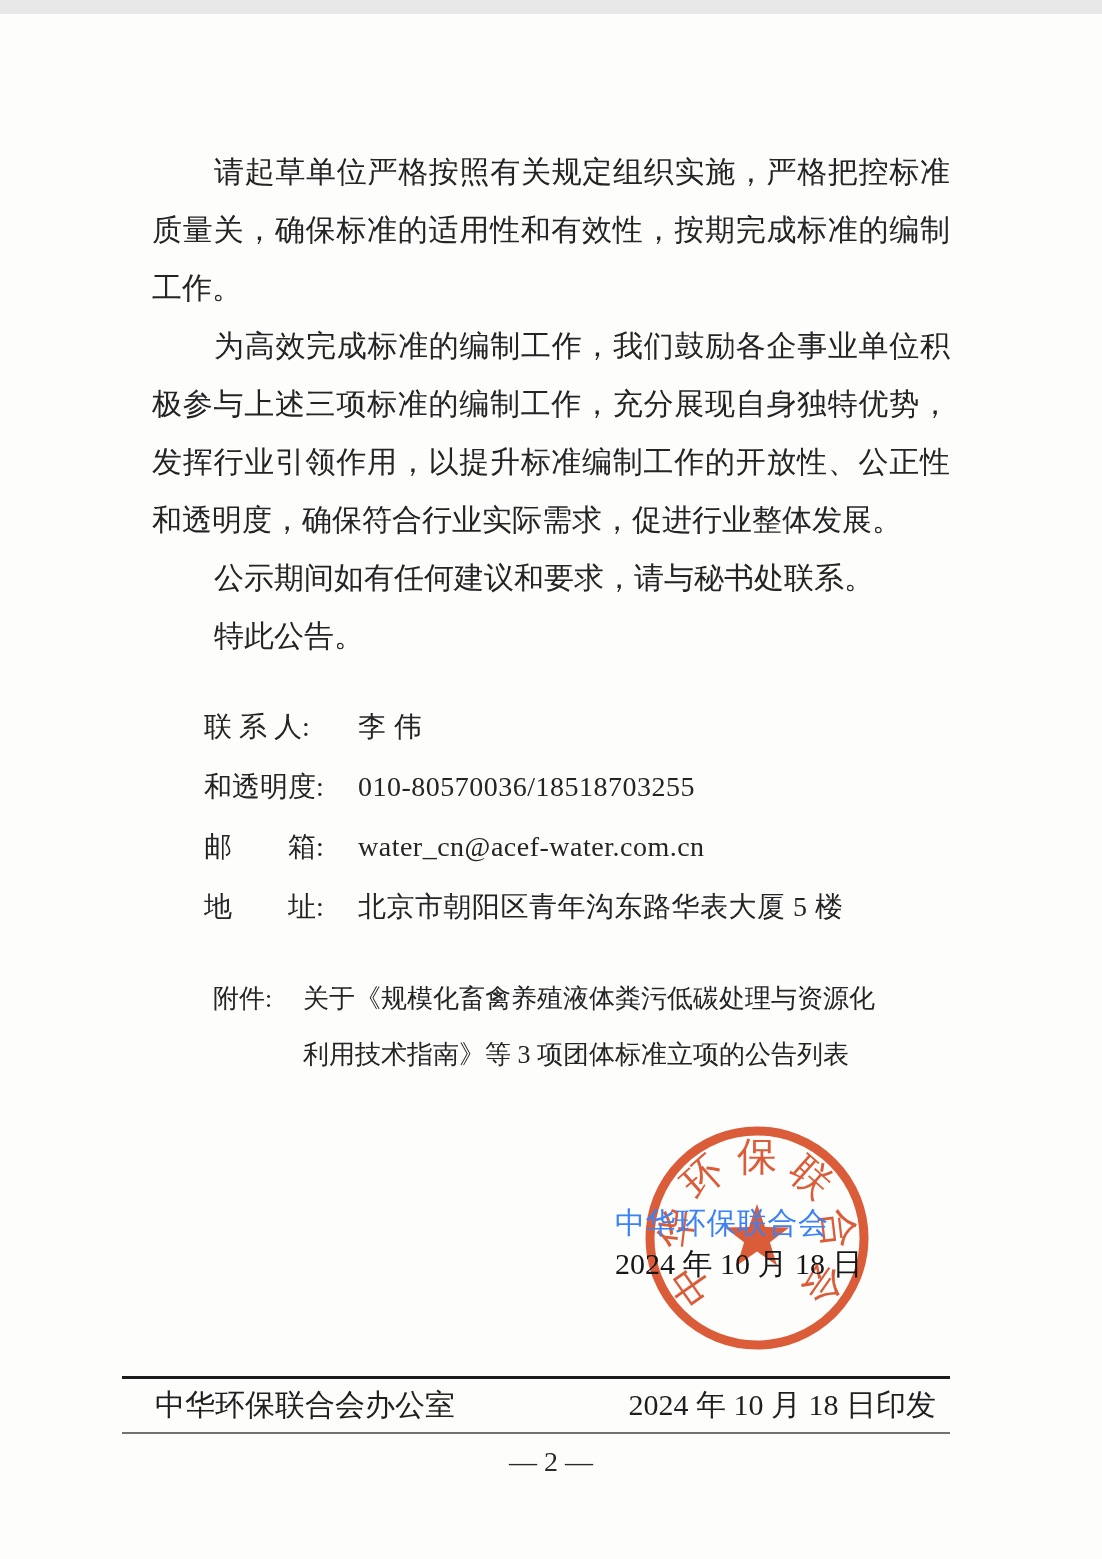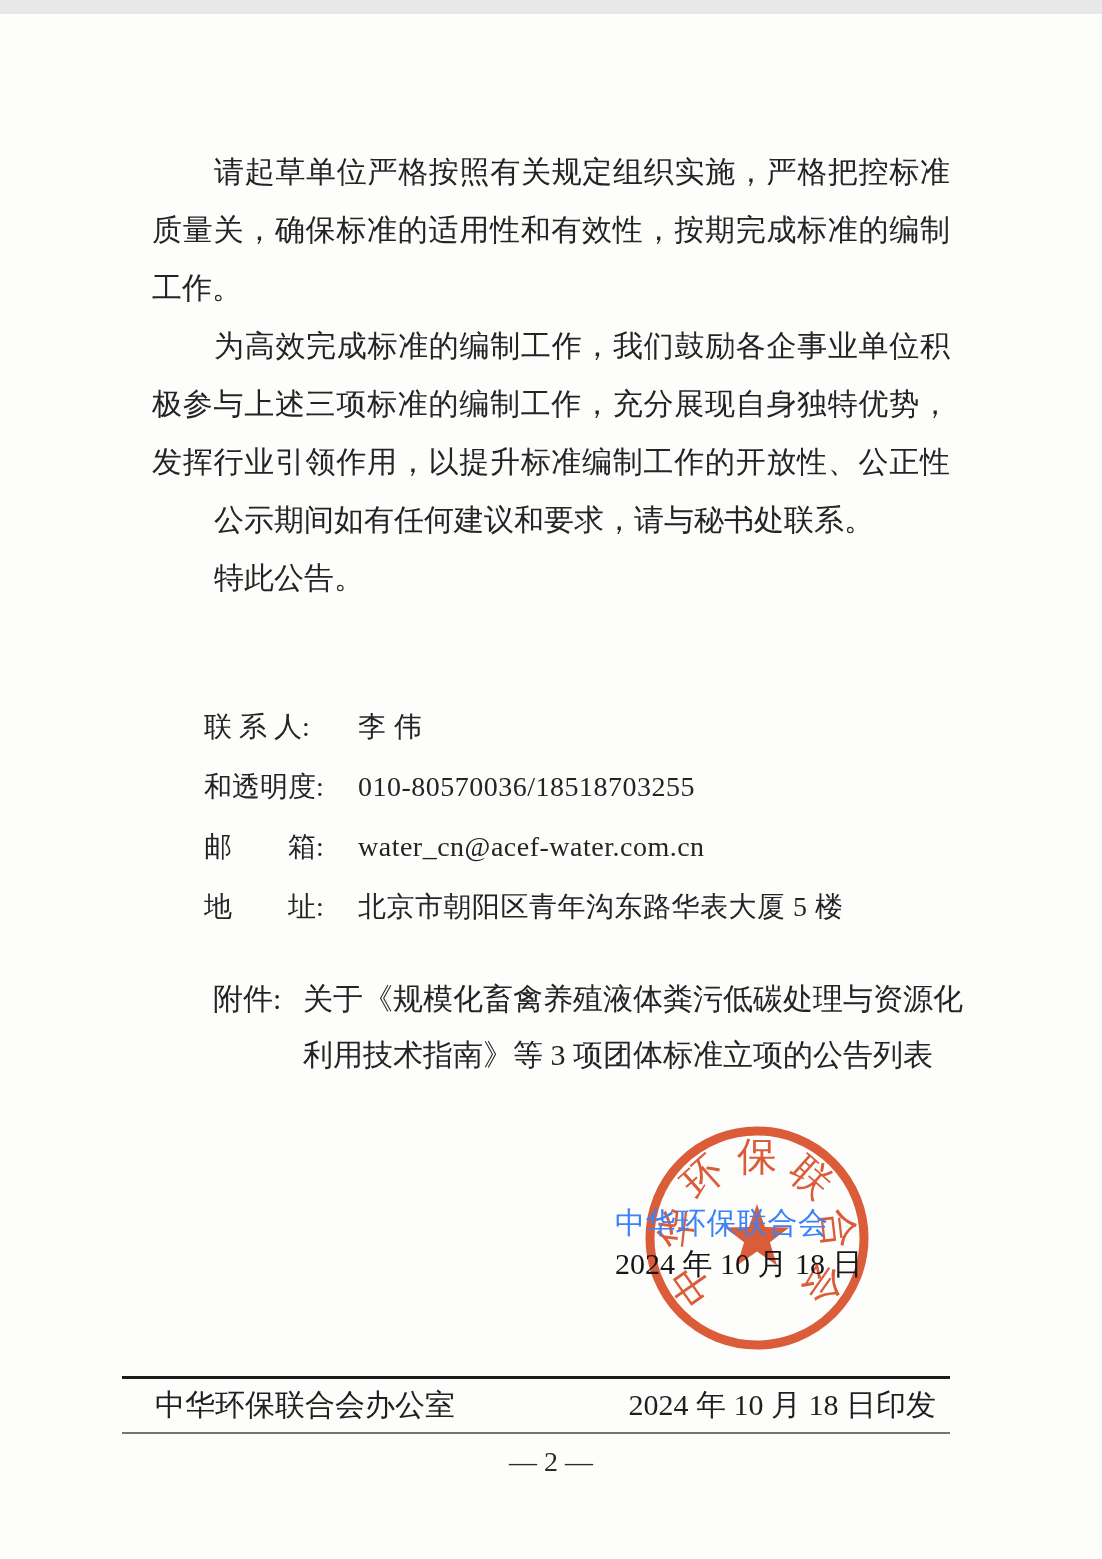--- a/index.html
+++ b/index.html
@@ -42,21 +42,21 @@
   }
   .contact-row { display: flex; height: 60px; align-items: center; }
   .contact-label { display: inline-block; width: 138px; white-space: pre; }
   .contact-value { margin-left: 16px; white-space: pre; letter-spacing: 0.5px; }
 
   
   .attachment {
     position: absolute;
     left: 213px;
     top: 957px;
-    font-size: 30px;
+    font-size: 26px;
     line-height: 56px;
     color: #242424;
     display: flex;
   }
   .attachment-label { width: 90px; flex: 0 0 90px; }
   .attachment-lines { width: 660px; }
 
   
   .seal-svg {
     position: absolute;
@@ -119,20 +119,21 @@
 
 <div class="page">
 
   <div class="body-text">
     <div class="line fill indent">请起草单位严格按照有关规定组织实施，严格把控标准</div>
     <div class="line fill">质量关，确保标准的适用性和有效性，按期完成标准的编制</div>
     <div class="line">工作。</div>
     <div class="line fill indent">为高效完成标准的编制工作，我们鼓励各企事业单位积</div>
     <div class="line fill">极参与上述三项标准的编制工作，充分展现自身独特优势，</div>
     <div class="line fill">发挥行业引领作用，以提升标准编制工作的开放性、公正性</div>
+    <div class="line">和透明度，确保符合行业实际需求，促进行业整体发展。</div>
     <div class="line indent">公示期间如有任何建议和要求，请与秘书处联系。</div>
     <div class="line indent">特此公告。</div>
   </div>
 
   <div class="contact">
     <div class="contact-row">
       <span class="contact-label">联 系 人:</span>
       <span class="contact-value">李 伟</span>
     </div>
     <div class="contact-row">

